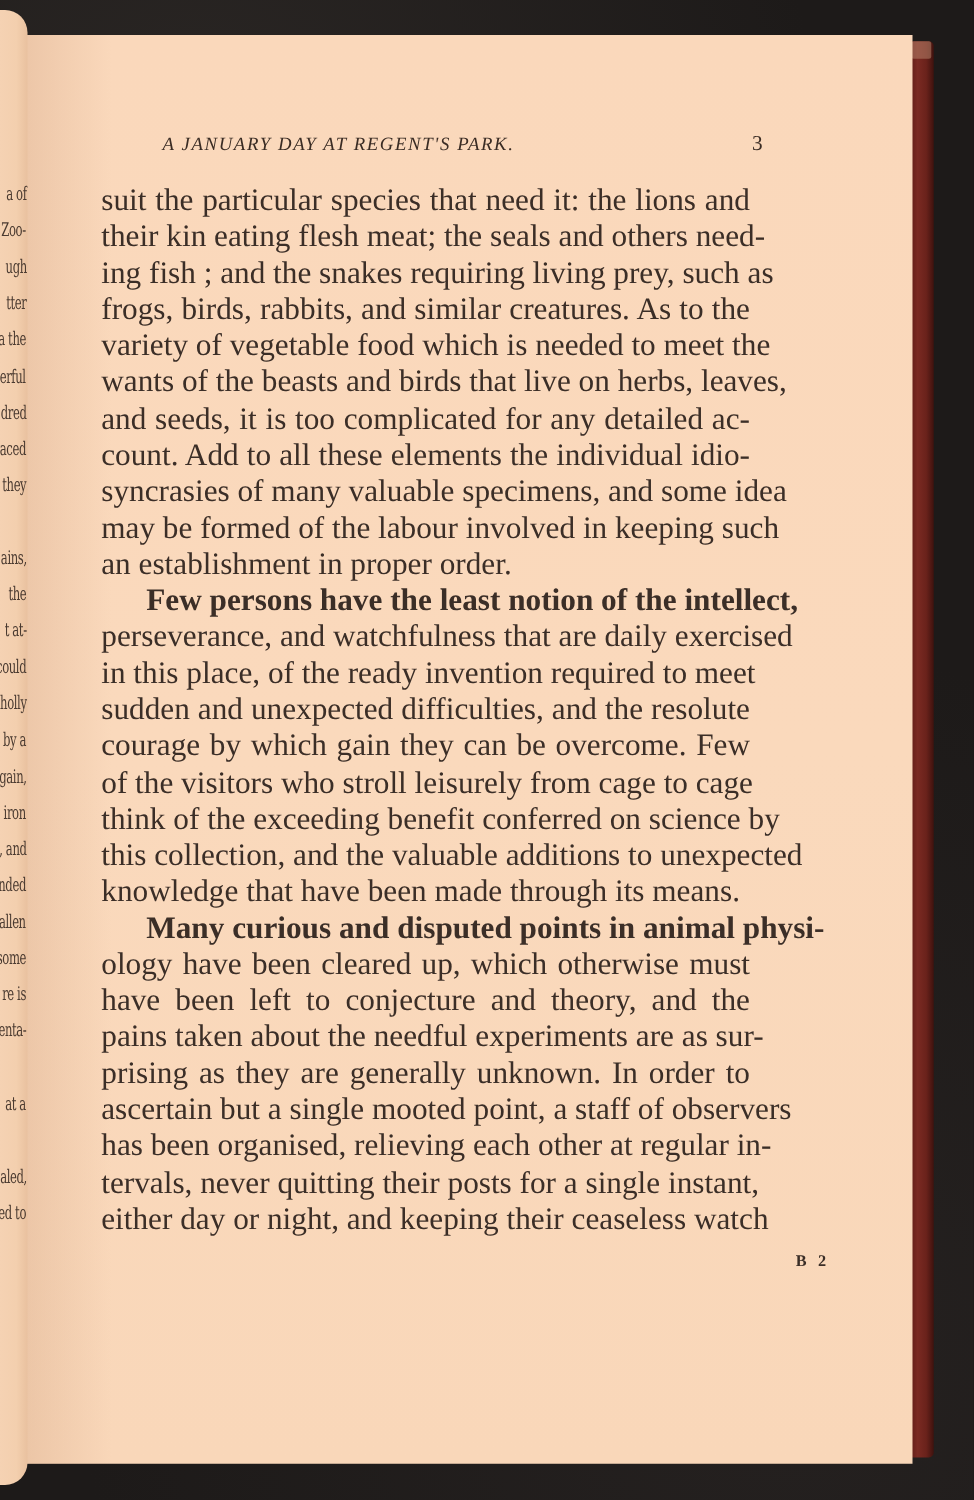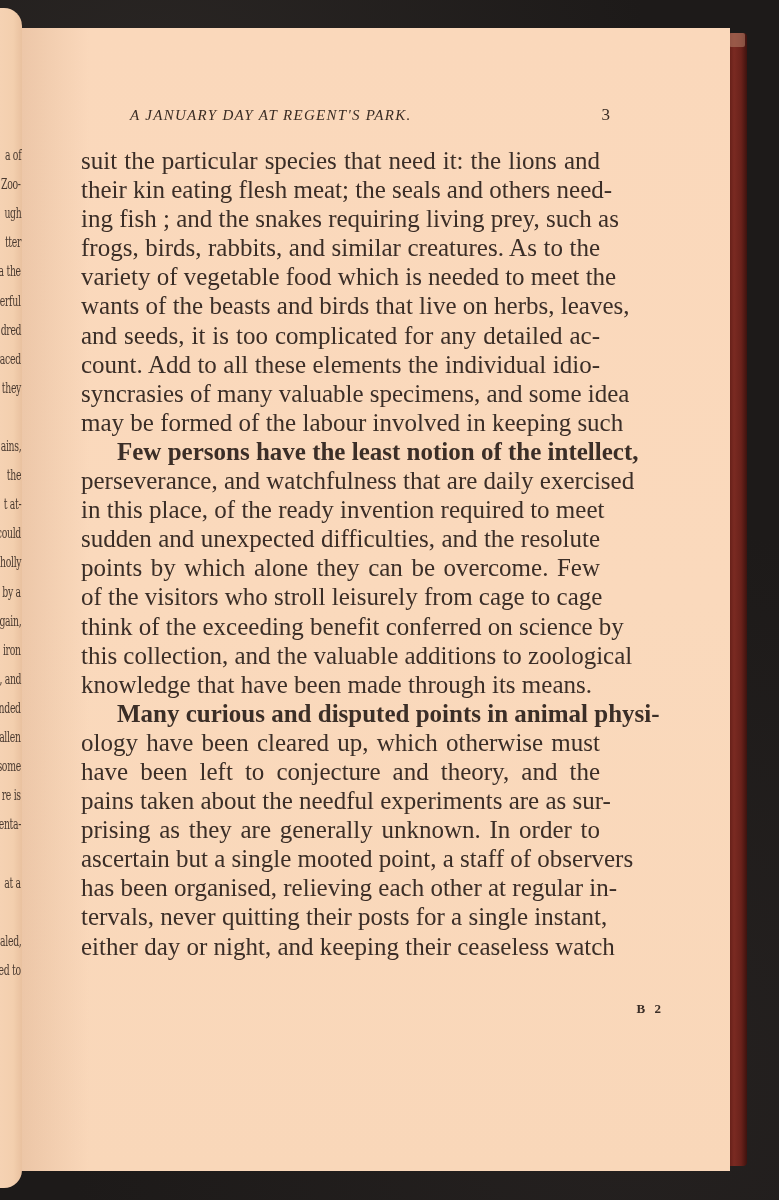--- a/index.html
+++ b/index.html
@@ -180,30 +180,31 @@
         <div class="line">suit the particular species that need it: the lions and</div>
         <div class="line">their kin eating flesh meat; the seals and others need-</div>
         <div class="line">ing fish ; and the snakes requiring living prey, such as</div>
         <div class="line">frogs, birds, rabbits, and similar creatures. As to the</div>
         <div class="line">variety of vegetable food which is needed to meet the</div>
         <div class="line">wants of the beasts and birds that live on herbs, leaves,</div>
         <div class="line">and seeds, it is too complicated for any detailed ac-</div>
         <div class="line">count. Add to all these elements the individual idio-</div>
         <div class="line">syncrasies of many valuable specimens, and some idea</div>
         <div class="line">may be formed of the labour involved in keeping such</div>
+        <div class="line last">an establishment in proper order.</div>
       </div>
       <div>
         <div class="line indent">Few persons have the least notion of the intellect,</div>
         <div class="line">perseverance, and watchfulness that are daily exercised</div>
         <div class="line">in this place, of the ready invention required to meet</div>
         <div class="line">sudden and unexpected difficulties, and the resolute</div>
-        <div class="line">points by which alone they can be overcome. Few</div>
+        <div class="line">courage by which gain they can be overcome. Few</div>
         <div class="line">of the visitors who stroll leisurely from cage to cage</div>
         <div class="line">think of the exceeding benefit conferred on science by</div>
-        <div class="line">this collection, and the valuable additions to zoological</div>
+        <div class="line">this collection, and the valuable additions to unexpected</div>
         <div class="line last">knowledge that have been made through its means.</div>
       </div>
       <div>
         <div class="line indent">Many curious and disputed points in animal physi-</div>
         <div class="line">ology have been cleared up, which otherwise must</div>
         <div class="line">have been left to conjecture and theory, and the</div>
         <div class="line">pains taken about the needful experiments are as sur-</div>
         <div class="line">prising as they are generally unknown. In order to</div>
         <div class="line">ascertain but a single mooted point, a staff of observers</div>
         <div class="line">has been organised, relieving each other at regular in-</div>

